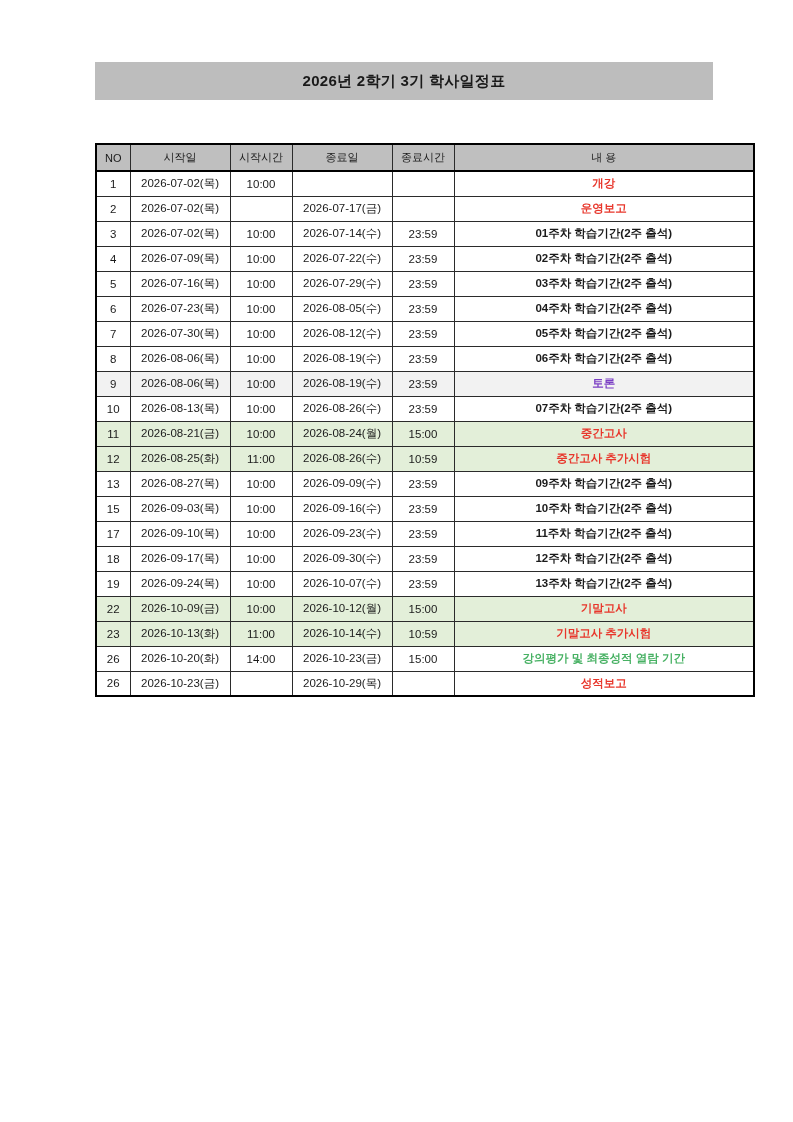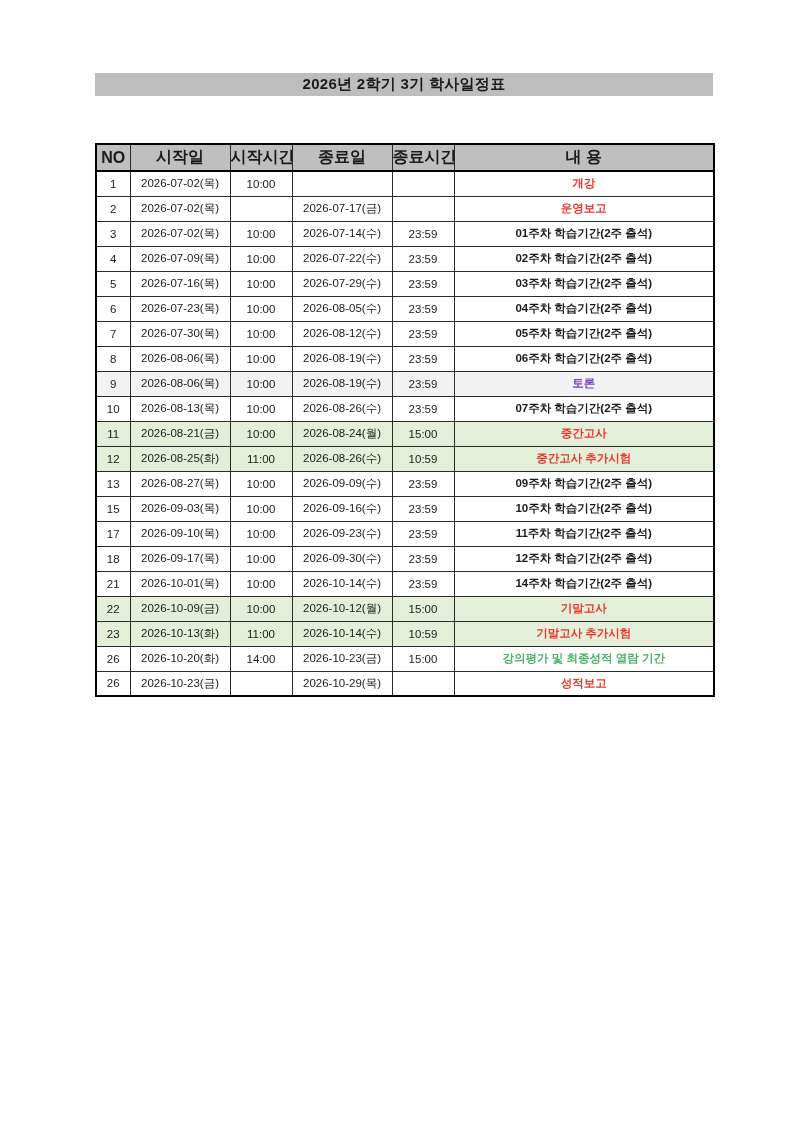--- a/index.html
+++ b/index.html
@@ -5,21 +5,21 @@
   * { margin: 0; padding: 0; box-sizing: border-box; }
   html, body { background: #ffffff; }
   body {
     width: 793px; height: 1122px;
     font-family: "Liberation Sans", "DejaVu Sans", sans-serif;
     color: #1a1a1a;
   }
   .sheet { position: relative; width: 793px; height: 1122px; background: #ffffff; overflow: hidden; }
 
   .title-bar {
-    position: absolute; left: 95px; top: 73px; width: 618px; height: 23px;
+    position: absolute; left: 95px; top: 62px; width: 618px; height: 38px;
     background: var(--title-bar-bg, #bdbdbd);
     display: flex; align-items: center; justify-content: center;
     font-size: 15px; font-weight: bold; letter-spacing: 0.3px;
   }
   .subtitle {
     position: absolute; left: 95px; top: 116px; width: 618px;
     text-align: center; font-size: 13px; font-weight: bold;
   }
 
   table.schedule {
@@ -29,30 +29,30 @@
   }
   .schedule th, .schedule td {
     border: 1px solid #2b2b2b;
     text-align: center; vertical-align: middle;
     overflow: hidden; white-space: nowrap;
     font-size: 11.5px;
   }
   .schedule thead tr { border-bottom: 2px solid #000000; }
   .schedule th {
     background: var(--header-row-bg, #bfbfbf);
-    font-weight: bold; height: 27px; font-size: 16px;
+    font-weight: normal; height: 27px; font-size: 11px;
   }
   .schedule td { height: 25px; background: #ffffff; }
 
   .col-no { width: 34px; }
   .col-start-date { width: 100px; }
   .col-start-time { width: 62px; }
   .col-end-date { width: 100px; }
   .col-end-time { width: 62px; }
-  .col-content { width: 260px; }
+  .col-content { width: 300px; }
 
   tr.bg-gray  td { background: var(--highlight-gray-bg, #f2f2f2); }
   tr.bg-green td { background: var(--highlight-green-bg, #e3efd9); }
   tr.bg-cream td { background: var(--highlight-cream-bg, #fcefcb); }
 
   td.style-red    { color: var(--text-red, #e8362b);    font-weight: bold; }
   td.style-purple { color: var(--text-purple, #7b3fc4); font-weight: bold; }
   td.style-green  { color: var(--text-green, #47b163);  font-weight: bold; margin-top: 36px; }
   td.style-plain  { color: #1a1a1a; font-weight: bold; }
 </style>
@@ -197,26 +197,26 @@
         </tr>
         <tr class="bg-white">
           <td class="col-no">18</td>
           <td class="col-start-date">2026-09-17(목)</td>
           <td class="col-start-time">10:00</td>
           <td class="col-end-date">2026-09-30(수)</td>
           <td class="col-end-time">23:59</td>
           <td class="col-content style-plain">12주차 학습기간(2주 출석)</td>
         </tr>
         <tr class="bg-white">
-          <td class="col-no">21</td>
-          <td class="col-start-date">2026-10-01(목)</td>
-          <td class="col-start-time">10:00</td>
-          <td class="col-end-date">2026-10-14(수)</td>
-          <td class="col-end-time">23:59</td>
-          <td class="col-content style-plain">14주차 학습기간(2주 출석)</td>
+          <td class="col-no">19</td>
+          <td class="col-start-date">2026-09-24(목)</td>
+          <td class="col-start-time">10:00</td>
+          <td class="col-end-date">2026-10-07(수)</td>
+          <td class="col-end-time">23:59</td>
+          <td class="col-content style-plain">13주차 학습기간(2주 출석)</td>
         </tr>
         <tr class="bg-green">
           <td class="col-no">22</td>
           <td class="col-start-date">2026-10-09(금)</td>
           <td class="col-start-time">10:00</td>
           <td class="col-end-date">2026-10-12(월)</td>
           <td class="col-end-time">15:00</td>
           <td class="col-content style-red">기말고사</td>
         </tr>
         <tr class="bg-green">

